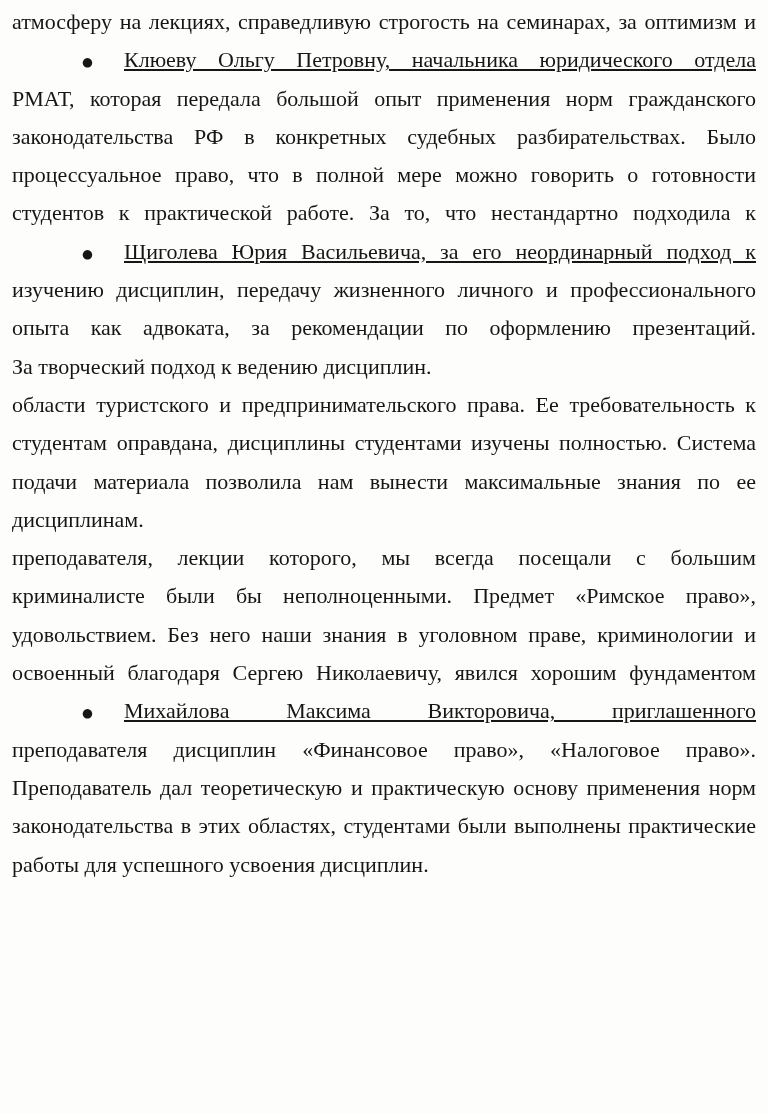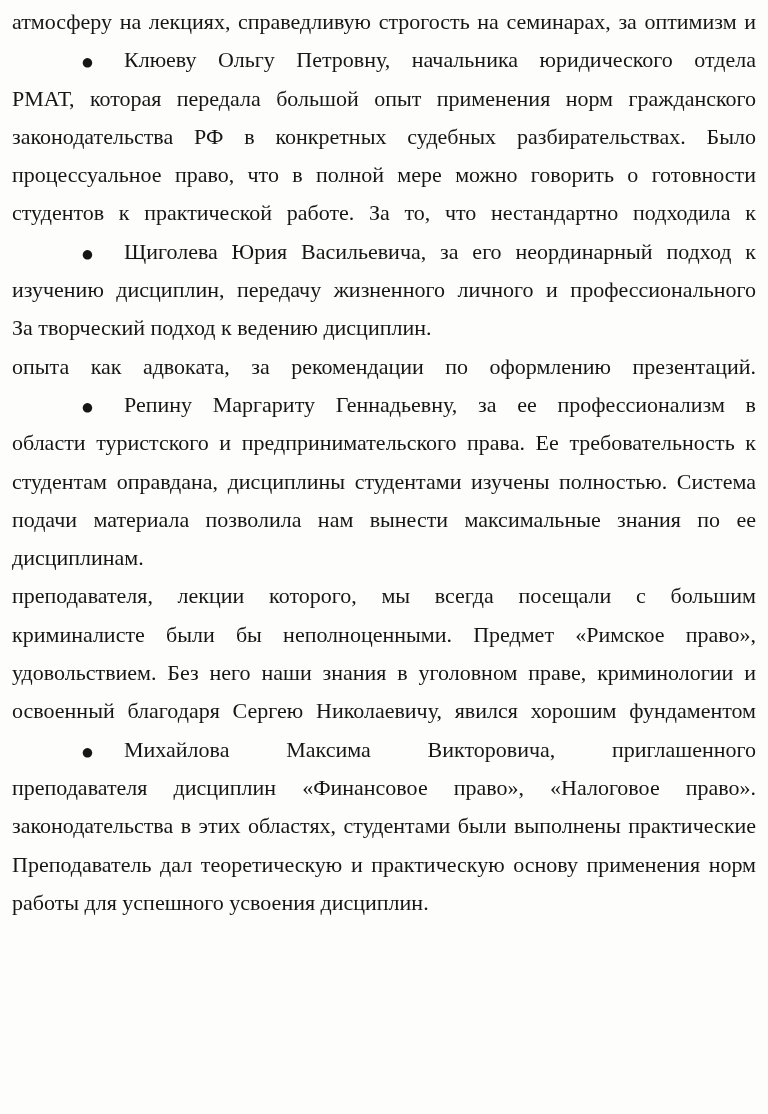--- a/index.html
+++ b/index.html
@@ -25,20 +25,21 @@
     overflow: hidden;
     text-align: justify;
     text-align-last: justify;
     white-space: normal;
   }
   .line.last {
     text-align-last: left;
   }
   .line.bulleted {
     text-indent: 70px;
+    text-decoration: underline;
   }
   .dot {
     display: inline-block;
     width: 42px;
     text-indent: 0;
     font-size: 12.5px;
     vertical-align: 1px;
     font-family: "DejaVu Sans", sans-serif;
   }
 </style>
@@ -47,29 +48,28 @@
 
 <div class="page">
     <div class="line"><span>атмосферу на лекциях, справедливую строгость на семинарах, за оптимизм и</span></div>
     <div class="line bulleted"><span class="dot">●</span><span>Клюеву Ольгу Петровну, начальника юридического отдела</span></div>
     <div class="line"><span>РМАТ, которая передала большой опыт применения норм гражданского</span></div>
     <div class="line"><span>законодательства РФ в конкретных судебных разбирательствах. Было</span></div>
     <div class="line"><span>процессуальное право, что в полной мере можно говорить о готовности</span></div>
     <div class="line"><span>студентов к практической работе. За то, что нестандартно подходила к</span></div>
     <div class="line bulleted"><span class="dot">●</span><span>Щиголева Юрия Васильевича, за его неординарный подход к</span></div>
     <div class="line"><span>изучению дисциплин, передачу жизненного личного и профессионального</span></div>
+    <div class="line"><span>опыта как адвоката, за рекомендации по оформлению презентаций.</span></div>
     <div class="line last"><span>За творческий подход к ведению дисциплин.</span></div>
-    <div class="line"><span>опыта как адвоката, за рекомендации по оформлению презентаций.</span></div>
-    <div class="line bulleted"><span class="dot">●</span><span>Репину Маргариту Геннадьевну, за ее профессионализм в</span></div>
     <div class="line"><span>области туристского и предпринимательского права. Ее требовательность к</span></div>
     <div class="line"><span>студентам оправдана, дисциплины студентами изучены полностью. Система</span></div>
     <div class="line"><span>подачи материала позволила нам вынести максимальные знания по ее</span></div>
     <div class="line last"><span>дисциплинам.</span></div>
     <div class="line"><span>преподавателя, лекции которого, мы всегда посещали с большим</span></div>
     <div class="line"><span>криминалисте были бы неполноценными. Предмет «Римское право»,</span></div>
     <div class="line"><span>удовольствием. Без него наши знания в уголовном праве, криминологии и</span></div>
     <div class="line"><span>освоенный благодаря Сергею Николаевичу, явился хорошим фундаментом</span></div>
     <div class="line bulleted"><span class="dot">●</span><span>Михайлова Максима Викторовича, приглашенного</span></div>
     <div class="line"><span>преподавателя дисциплин «Финансовое право», «Налоговое право».</span></div>
+    <div class="line"><span>Преподаватель дал теоретическую и практическую основу применения норм</span></div>
     <div class="line"><span>законодательства в этих областях, студентами были выполнены практические</span></div>
-    <div class="line"><span>Преподаватель дал теоретическую и практическую основу применения норм</span></div>
     <div class="line last"><span>работы для успешного усвоения дисциплин.</span></div>
   </div>
 
 </body></html>

